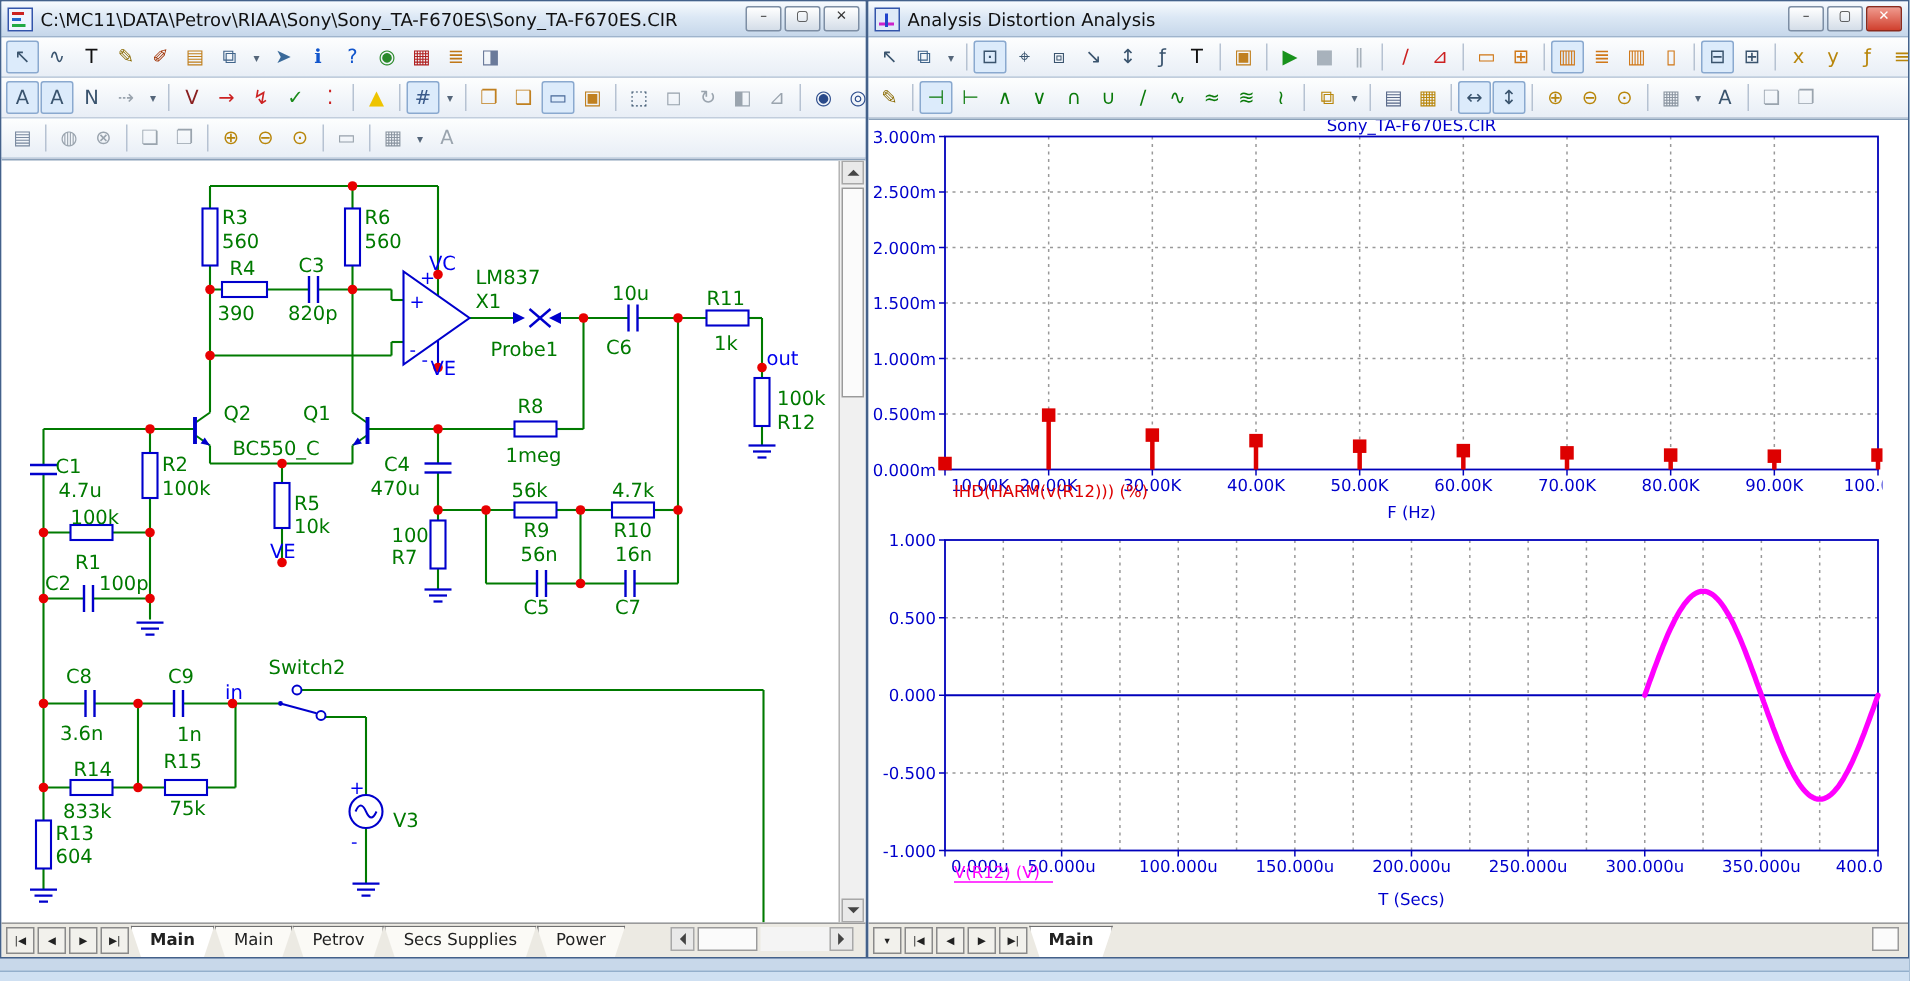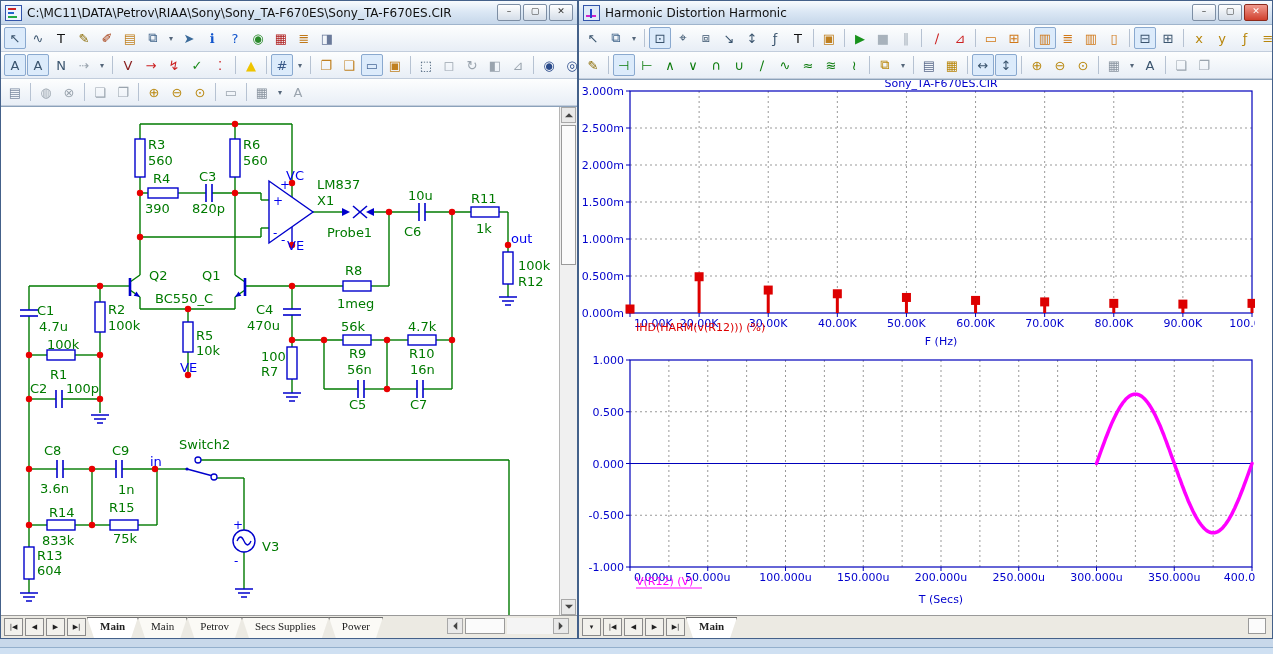--- a/index.html
+++ b/index.html
@@ -33,21 +33,21 @@
   .sbtn.up{top:0;} .sbtn.down{bottom:0;}
   .arr{position:absolute;left:50%;top:50%;width:0;height:0;border:4px solid transparent;}
   .arr.up{border-bottom-color:#444;transform:translate(-50%,-72%);}
   .arr.down{border-top-color:#444;transform:translate(-50%,-28%);}
   .arr.left{border-right-color:#444;transform:translate(-72%,-50%);}
   .arr.right{border-left-color:#444;transform:translate(-28%,-50%);}
   .vthumb{position:absolute;left:1px;top:18px;width:15px;height:140px;background:#fbfbfb;border:1px solid #9a9a9a;box-sizing:border-box;}
 
   .tabrow{height:22px;display:flex;align-items:stretch;background:#eceae3;border-top:1px solid #9a9a9a;padding-left:2px;flex:none;position:relative;}
   .navbtn{width:17px;margin:2px 1px;background:#f2f1ec;border:1px solid #8a8a8a;font-size:7px;display:flex;align-items:center;justify-content:center;color:#222;flex:none;}
-  .tab{margin-top:1px;padding:2px 12px 0 12px;font-size:11px;color:#222;background:#fbfaf6;border:1px solid #6f6f6f;border-bottom:none;clip-path:polygon(0 0,100% 0,calc(100% - 7px) 100%,7px 100%);flex:none;font-family:Liberation Serif, serif;}
+  .tab{margin-top:1px;padding:2px 12px 0 12px;font-size:11px;color:#222;background:#fbfaf6;border:1px solid #6f6f6f;border-bottom:none;clip-path:polygon(0 0,100% 0,calc(100% - 7px) 100%,7px 100%);flex:none;}
   .tab.active{font-weight:bold;background:#ffffff;}
   .hscroll{position:absolute;right:8px;top:2px;height:17px;display:flex;}
   .hsbtn{width:16px;height:16px;background:#e9e9e9;border:1px solid #a8a8a8;position:relative;box-sizing:border-box;}
   .hthumb{width:40px;height:16px;background:#fbfbfb;border:1px solid #9a9a9a;box-sizing:border-box;margin:0 2px;}
   .htrack{width:46px;height:16px;background:#f4f4f4;}
 </style>
 </head>
 <body>
 
 <div class="screen">
@@ -416,21 +416,21 @@
       </span>
     </div>
   </div>
 
   <div class="window win-right">
     <div class="titlebar">
       <span class="title-icon" style="background:#dfeaf8">
           <i class="ti-a" style="background:#cc22cc;top:9px;width:10px"></i>
           <i class="ti-b" style="background:#2244cc;top:3px;left:6px;width:2px;height:9px"></i>
         </span>
-      <span class="title-text">Harmonic Distortion Harmonic</span>
+      <span class="title-text">Analysis Distortion Analysis</span>
       <span class="winbtns">
           <span class="wbtn">–</span>
           <span class="wbtn">▢</span>
           <span class="wbtn close-active">✕</span>
         </span>
     </div>
     <div class="toolbar">
         <span class="ti">↖</span>
         <span class="ti" style="color: rgb(64, 100, 138);">⧉</span>
         <span class="ti caret">▾</span>

